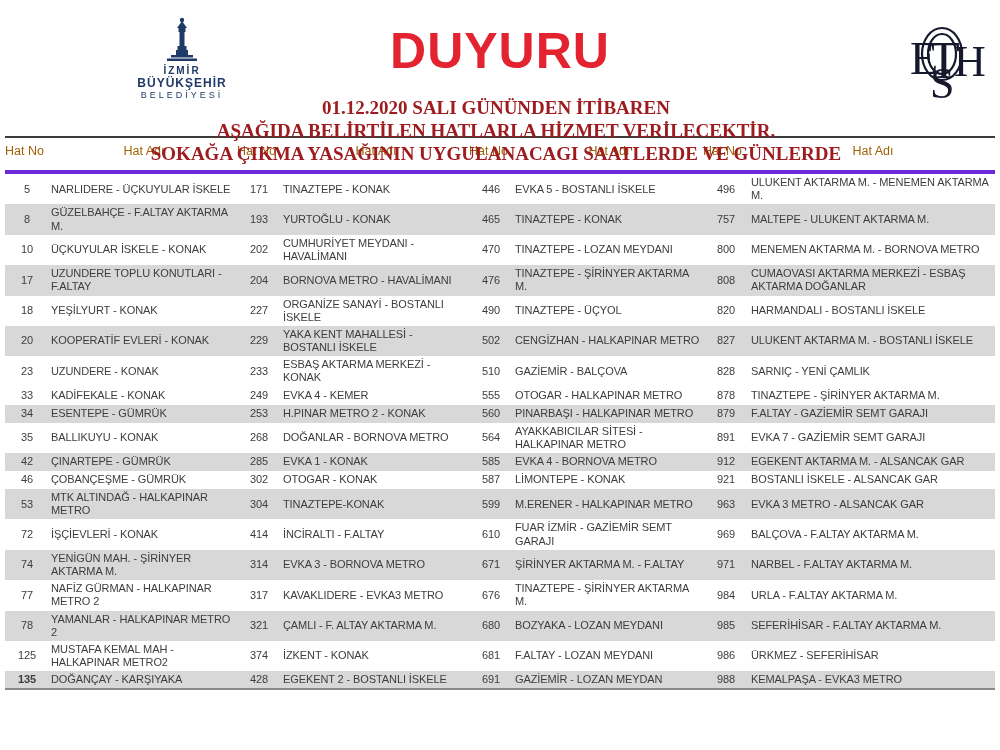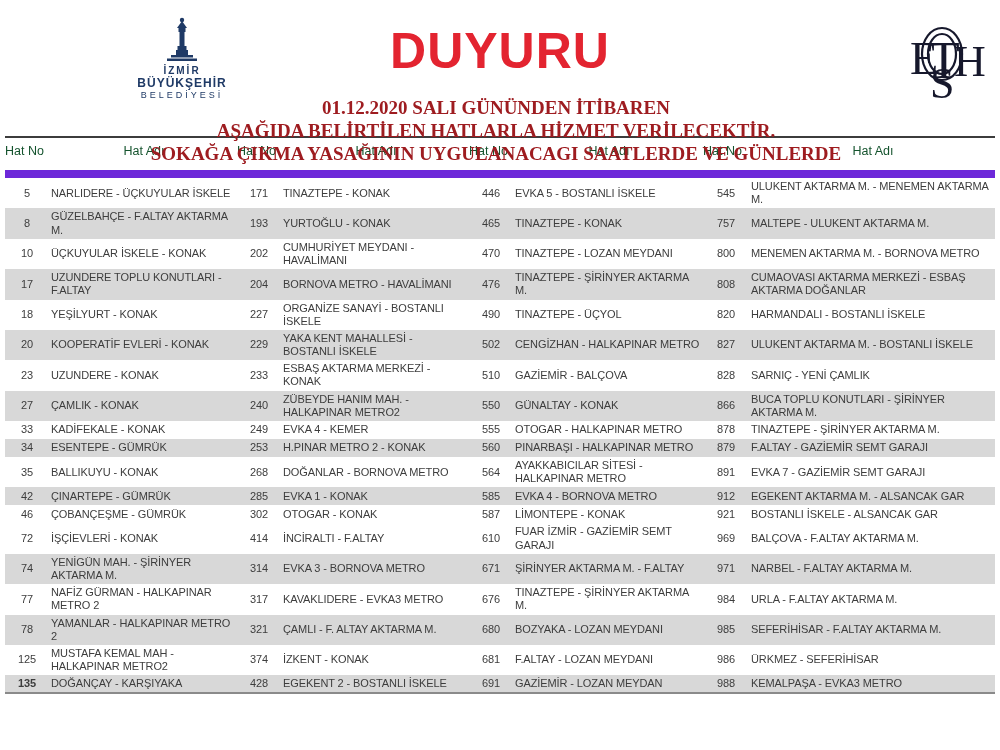--- a/index.html
+++ b/index.html
@@ -22,22 +22,22 @@
   .eshot-monogram { position:absolute; right:12px; top:12px; width:100px; height:105px; }
 
   .subtitle { position:absolute; left:0; right:8px; top:96px; text-align:center;
               font-family:"Liberation Serif", serif; font-weight:bold;
               color:#9e1c20; font-size:19px; line-height:23px; }
 
   
   .table-wrap { margin:0 5px; }
   table.routes { width:100%; border-collapse:collapse; table-layout:fixed;
                  border-top:2px solid #3c3c3c; border-bottom:2px solid #8a8a8a; }
-  table.routes th { font-size:12.5px; font-weight:normal; color:#14532d;
-                    padding:6px 0 12px 0; border-bottom:8px solid #6d28d9; }
+  table.routes th { font-size:12.5px; font-weight:normal; color:#a16207;
+                    padding:6px 0 12px 0; border-bottom:4px solid #6d28d9; }
   th.h-no  { text-align:left; padding-left:6px; }
   th.h-name{ text-align:center; }
   table.routes td { font-size:11px; color:#3d3d3d; padding:2px 2px 2px 0;
                     vertical-align:middle; line-height:1.2; letter-spacing:-0.1px;
                     overflow:hidden; }
   td.c-no   { text-align:center; }
   td.c-name { text-align:left; padding-left:12px; }
   tr.zebra  { background:#d8d8d8; }
   tr.r      { height:18px; }
   .bold-no  { font-weight:bold; }
@@ -116,21 +116,21 @@
         </tr>
       </thead>
     <tbody>
         <tr class="r">
           <td class="c-no">5</td>
           <td class="c-name">NARLIDERE - ÜÇKUYULAR İSKELE</td>
           <td class="c-no">171</td>
           <td class="c-name">TINAZTEPE - KONAK</td>
           <td class="c-no">446</td>
           <td class="c-name">EVKA 5 - BOSTANLI İSKELE</td>
-          <td class="c-no">545</td>
+          <td class="c-no">496</td>
           <td class="c-name">ULUKENT AKTARMA M. - MENEMEN AKTARMA M.</td>
         </tr>
         <tr class="r zebra">
           <td class="c-no">8</td>
           <td class="c-name">GÜZELBAHÇE - F.ALTAY AKTARMA M.</td>
           <td class="c-no">193</td>
           <td class="c-name">YURTOĞLU - KONAK</td>
           <td class="c-no">465</td>
           <td class="c-name">TINAZTEPE - KONAK</td>
           <td class="c-no">757</td>
@@ -179,30 +179,20 @@
         <tr class="r">
           <td class="c-no">23</td>
           <td class="c-name">UZUNDERE - KONAK</td>
           <td class="c-no">233</td>
           <td class="c-name">ESBAŞ AKTARMA MERKEZİ - KONAK</td>
           <td class="c-no">510</td>
           <td class="c-name">GAZİEMİR - BALÇOVA</td>
           <td class="c-no">828</td>
           <td class="c-name">SARNIÇ - YENİ ÇAMLIK</td>
         </tr>
-        <tr class="r zebra">
-          <td class="c-no">27</td>
-          <td class="c-name">ÇAMLIK - KONAK</td>
-          <td class="c-no">240</td>
-          <td class="c-name">ZÜBEYDE HANIM MAH. - HALKAPINAR METRO2</td>
-          <td class="c-no">550</td>
-          <td class="c-name">GÜNALTAY - KONAK</td>
-          <td class="c-no">866</td>
-          <td class="c-name">BUCA TOPLU KONUTLARI - ŞİRİNYER AKTARMA M.</td>
-        </tr>
         <tr class="r">
           <td class="c-no">33</td>
           <td class="c-name">KADİFEKALE - KONAK</td>
           <td class="c-no">249</td>
           <td class="c-name">EVKA 4 - KEMER</td>
           <td class="c-no">555</td>
           <td class="c-name">OTOGAR - HALKAPINAR METRO</td>
           <td class="c-no">878</td>
           <td class="c-name">TINAZTEPE - ŞİRİNYER AKTARMA M.</td>
         </tr>
@@ -239,20 +229,30 @@
         <tr class="r">
           <td class="c-no">46</td>
           <td class="c-name">ÇOBANÇEŞME - GÜMRÜK</td>
           <td class="c-no">302</td>
           <td class="c-name">OTOGAR - KONAK</td>
           <td class="c-no">587</td>
           <td class="c-name">LİMONTEPE - KONAK</td>
           <td class="c-no">921</td>
           <td class="c-name">BOSTANLI İSKELE - ALSANCAK GAR</td>
         </tr>
+        <tr class="r zebra">
+          <td class="c-no">53</td>
+          <td class="c-name">MTK ALTINDAĞ - HALKAPINAR METRO</td>
+          <td class="c-no">304</td>
+          <td class="c-name">TINAZTEPE-KONAK</td>
+          <td class="c-no">599</td>
+          <td class="c-name">M.ERENER - HALKAPINAR METRO</td>
+          <td class="c-no">963</td>
+          <td class="c-name">EVKA 3 METRO - ALSANCAK GAR</td>
+        </tr>
         <tr class="r">
           <td class="c-no">72</td>
           <td class="c-name">İŞÇİEVLERİ - KONAK</td>
           <td class="c-no">414</td>
           <td class="c-name">İNCİRALTI - F.ALTAY</td>
           <td class="c-no">610</td>
           <td class="c-name">FUAR İZMİR - GAZİEMİR SEMT GARAJI</td>
           <td class="c-no">969</td>
           <td class="c-name">BALÇOVA - F.ALTAY AKTARMA M.</td>
         </tr>

